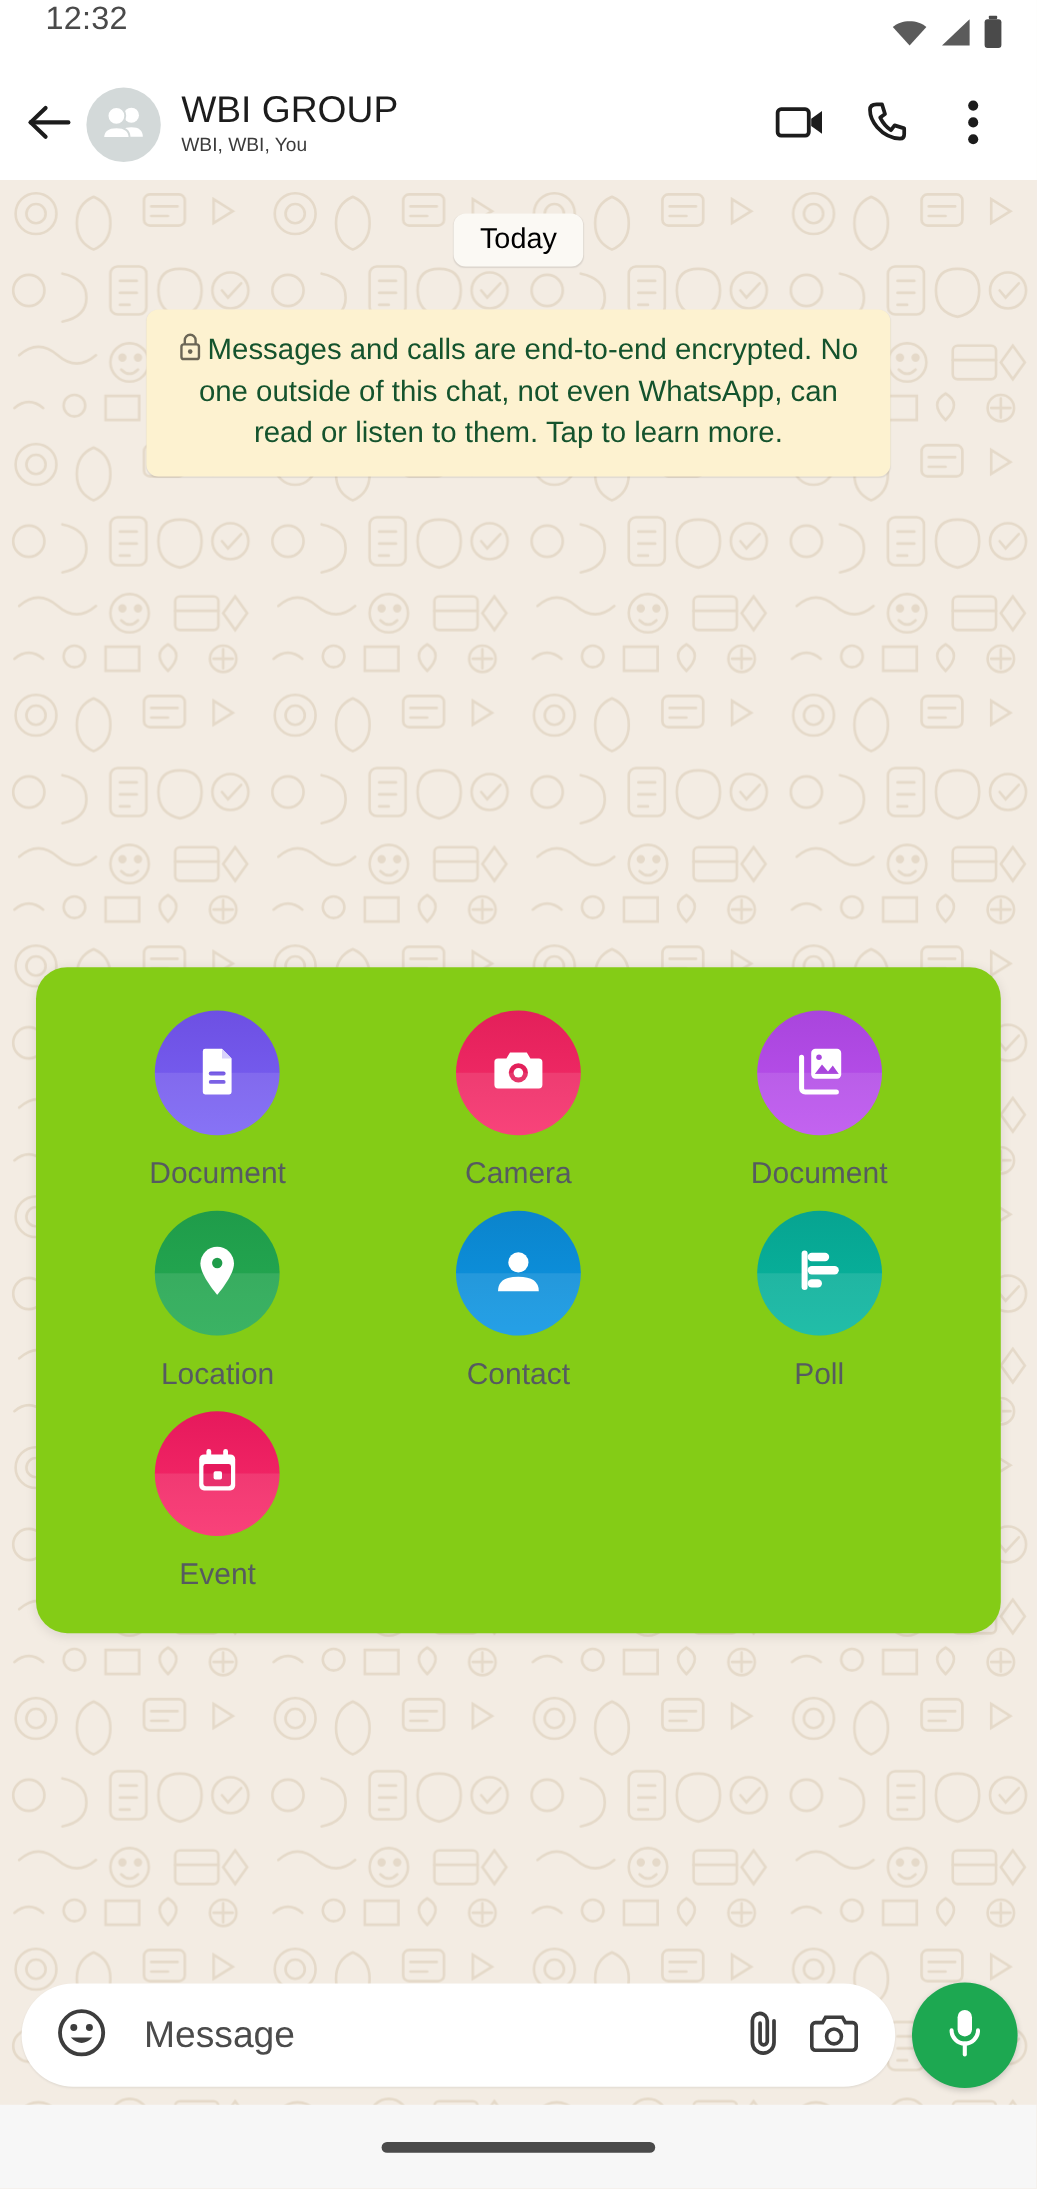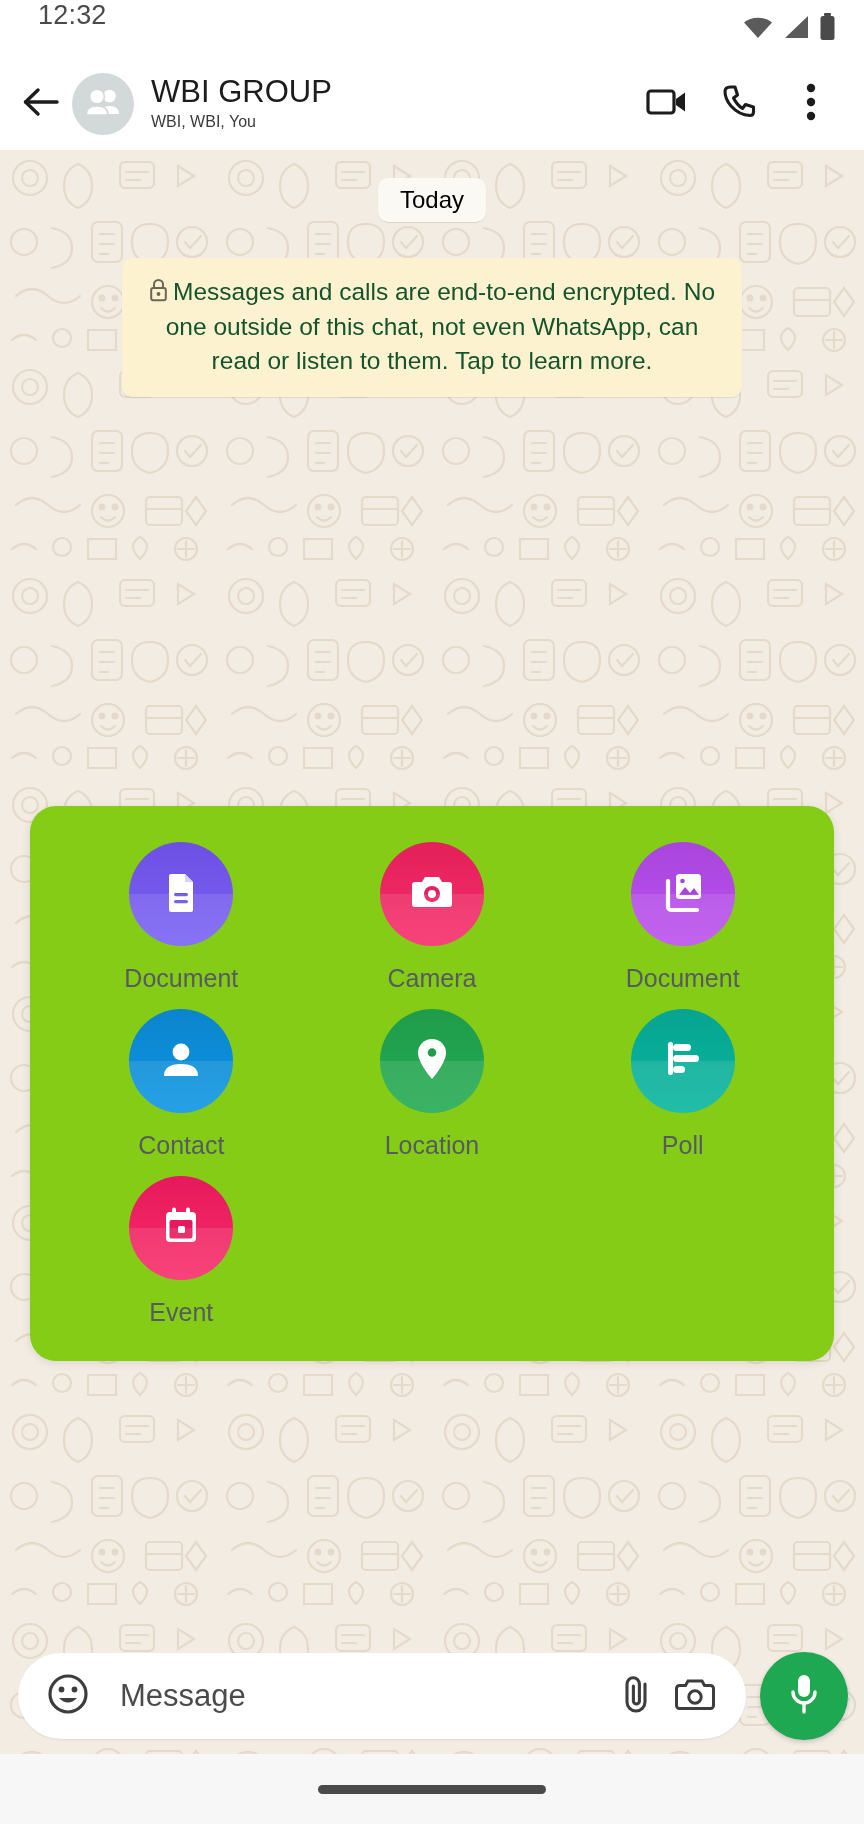--- a/index.html
+++ b/index.html
@@ -388,41 +388,41 @@
               <path d="M19 26 l6-8 l5 6 l4-5 l5 7Z" fill="#a945dd"></path>
               <circle cx="22.5" cy="12" r="2.3" fill="#a945dd"></circle>
             </svg>
           </span>
         </div>
         <div class="attach-label">Document</div>
       </div>
 
 
       <div class="attach-item">
+        <div class="attach-circle" style="background:linear-gradient(180deg,#1f9c4a,#25ab53);">
+          <span>
+            <svg width="38" height="48" viewBox="0 0 38 48">
+              <path d="M19 4 a14 14 0 0 1 14 14 c0 10-14 26-14 26 S5 28 5 18 A14 14 0 0 1 19 4Z" fill="#ffffff"></path>
+              <circle cx="19" cy="17.5" r="4.3" fill="#1f9c4a"></circle>
+            </svg>
+          </span>
+        </div>
+        <div class="attach-label">Location</div>
+      </div>
+
+      <div class="attach-item">
         <div class="attach-circle" style="background:linear-gradient(180deg,#0b84cc,#0d96e4);">
           <span>
             <svg width="44" height="44" viewBox="0 0 44 44">
               <circle cx="22" cy="15" r="8.4" fill="#ffffff"></circle>
               <path d="M5 39 q0-12 17-12 q17 0 17 12Z" fill="#ffffff"></path>
             </svg>
           </span>
         </div>
         <div class="attach-label">Contact</div>
-      </div>
-
-      <div class="attach-item">
-        <div class="attach-circle" style="background:linear-gradient(180deg,#1f9c4a,#25ab53);">
-          <span>
-            <svg width="38" height="48" viewBox="0 0 38 48">
-              <path d="M19 4 a14 14 0 0 1 14 14 c0 10-14 26-14 26 S5 28 5 18 A14 14 0 0 1 19 4Z" fill="#ffffff"></path>
-              <circle cx="19" cy="17.5" r="4.3" fill="#1f9c4a"></circle>
-            </svg>
-          </span>
-        </div>
-        <div class="attach-label">Location</div>
       </div>
 
       <div class="attach-item">
         <div class="attach-circle" style="background:linear-gradient(180deg,#07a491,#08b79f);">
           <span>
             <svg width="44" height="40" viewBox="0 0 44 40">
               <rect x="12" y="5" width="18" height="7" rx="3.5" fill="#ffffff"></rect>
               <rect x="12" y="16" width="26" height="7" rx="3.5" fill="#ffffff"></rect>
               <rect x="12" y="27" width="12" height="7" rx="3.5" fill="#ffffff"></rect>
               <rect x="7" y="3" width="5" height="33" rx="2.5" fill="#ffffff"></rect>

